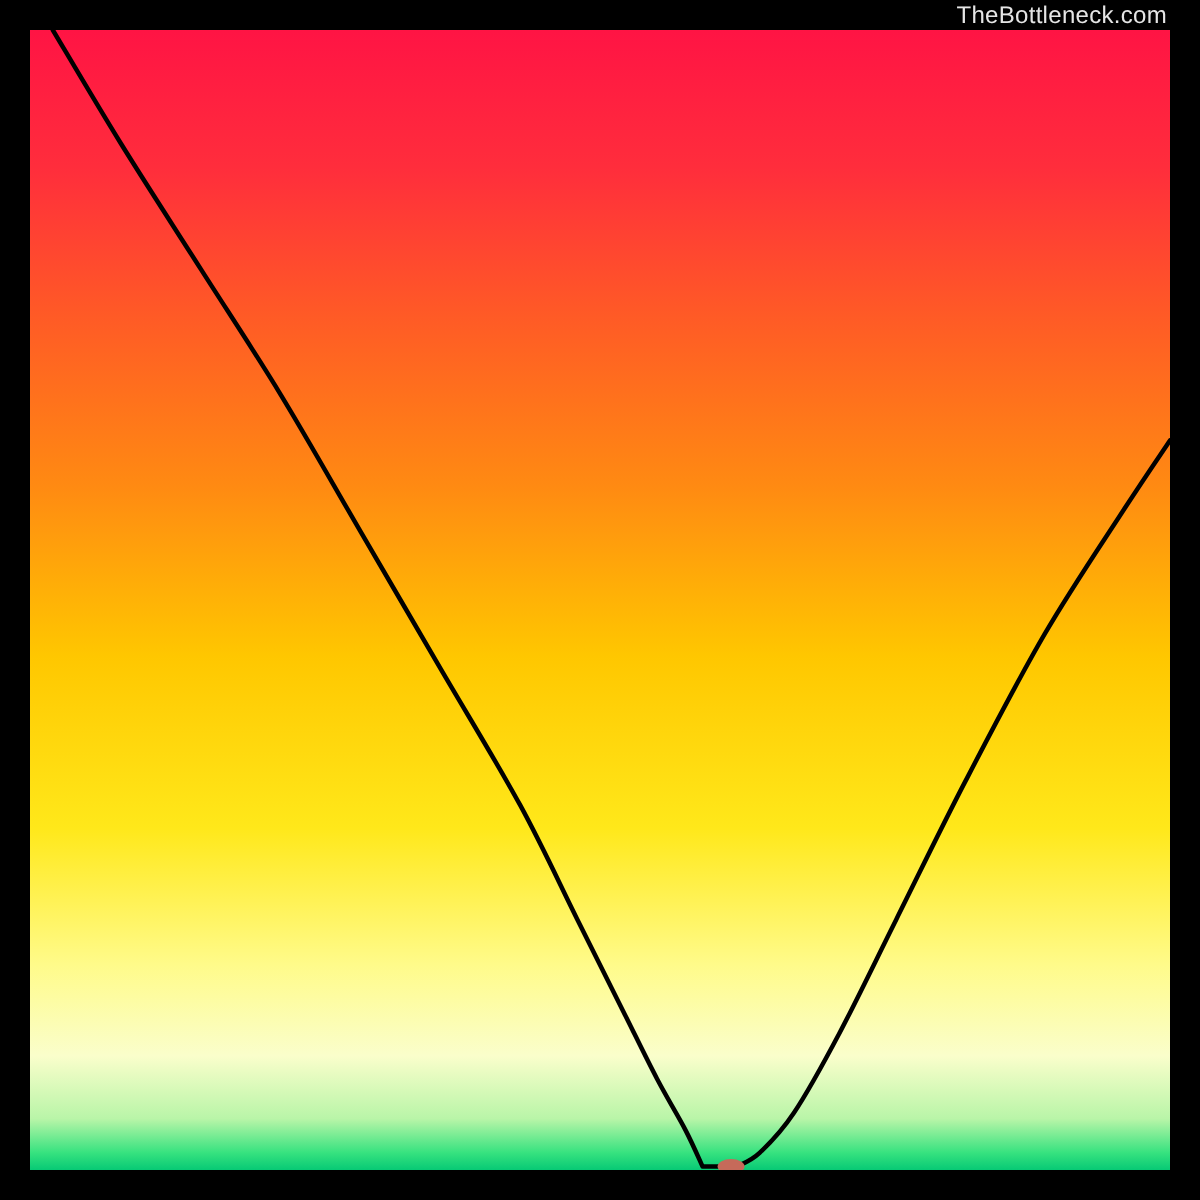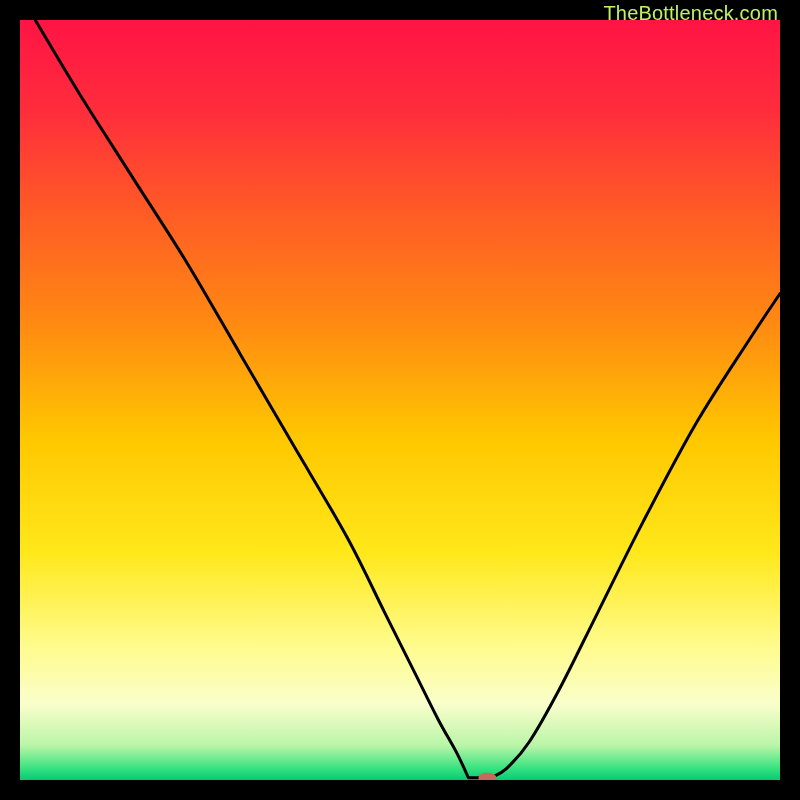--- a/index.html
+++ b/index.html
@@ -23,22 +23,22 @@
     left: 20px;
     top: 20px;
     width: 760px;
     height: 760px;
   }
   .watermark {
     position: absolute;
     top: 2px;
     right: 22px;
     font-family: Arial, Helvetica, sans-serif;
-    font-size: 20px;
-    color: #bef264;
+    font-size: 16px;
+    color: #e5e5e5;
     letter-spacing: 0.2px;
   }
   svg { display: block; }
 </style>
 </head>
 <body>
 
 <div class="frame">
   <div class="watermark">TheBottleneck.com</div>
   <div class="plot">

